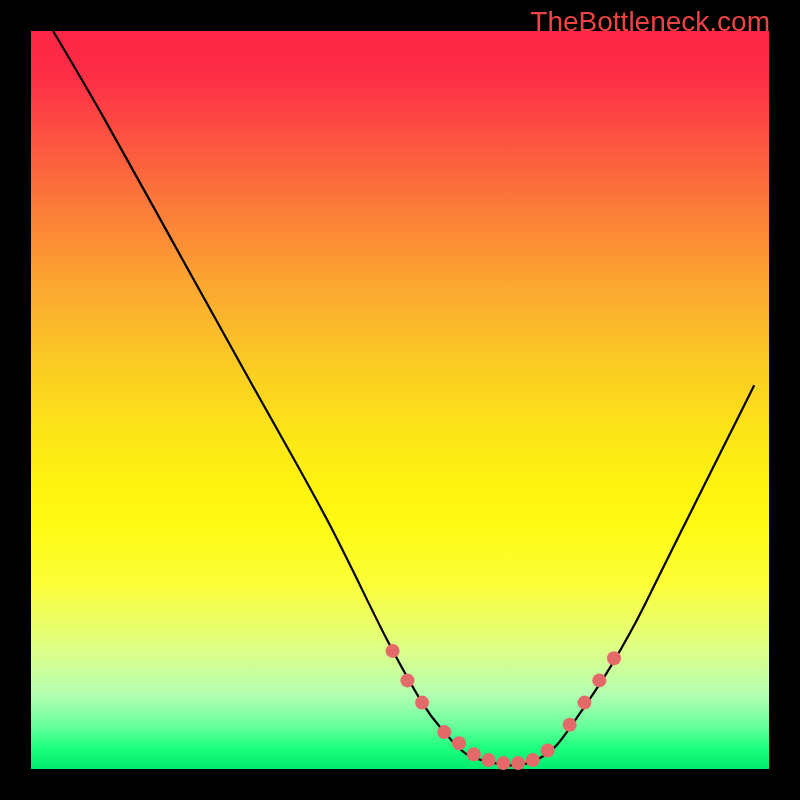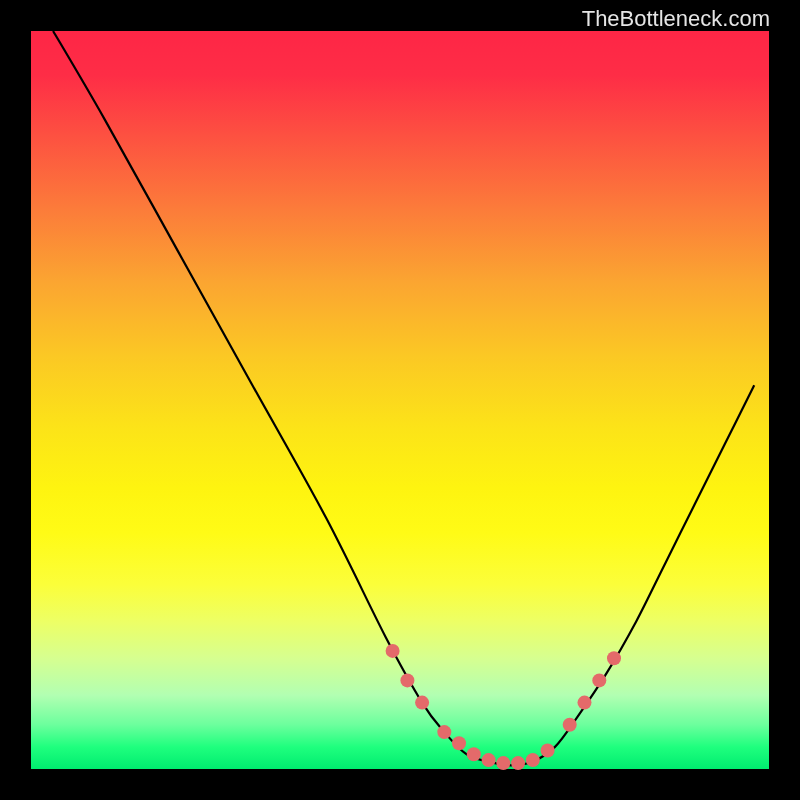--- a/index.html
+++ b/index.html
@@ -42,23 +42,23 @@
       #6cff9d 94%,
       #1fff7e 97%,
       #00ec6f 100%
     );
   }
   .watermark {
     position: absolute;
     top: 6px;
     right: 30px;
     font-family: Arial, Helvetica, sans-serif;
-    font-size: 22px;
+    font-size: 28px;
     font-weight: 400;
-    color: #e5e5e5;
+    color: #ef4444;
     letter-spacing: 0;
     user-select: none;
   }
   svg.curve {
     position: absolute;
     left: 31px;
     top: 31px;
     width: 738px;
     height: 738px;
     overflow: visible;

